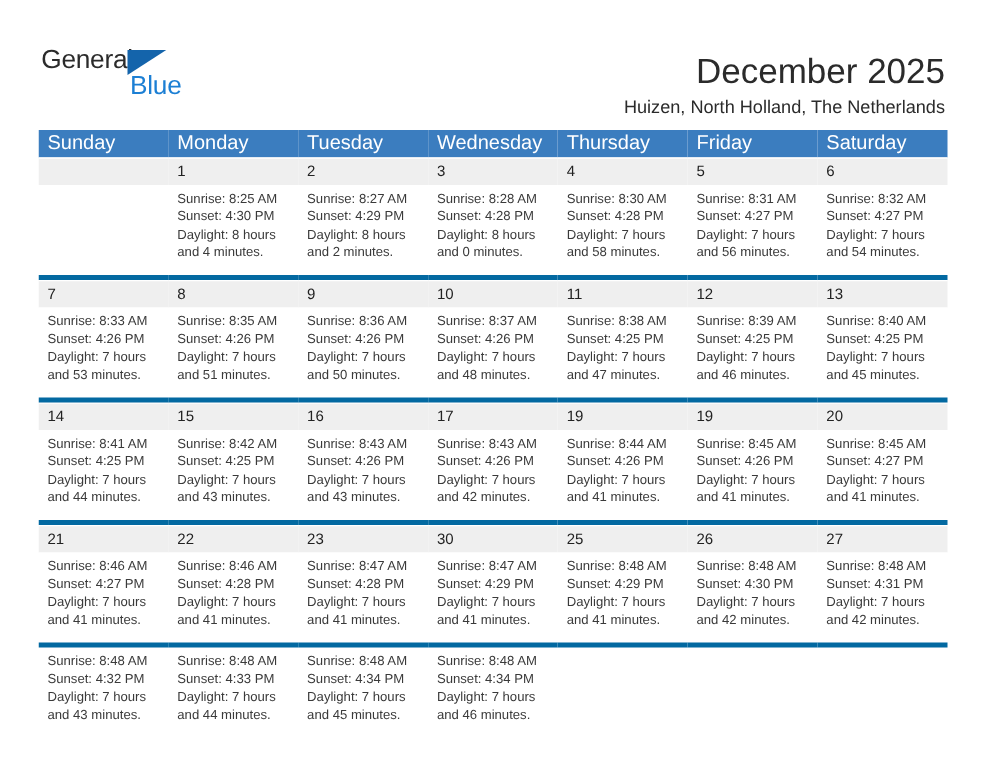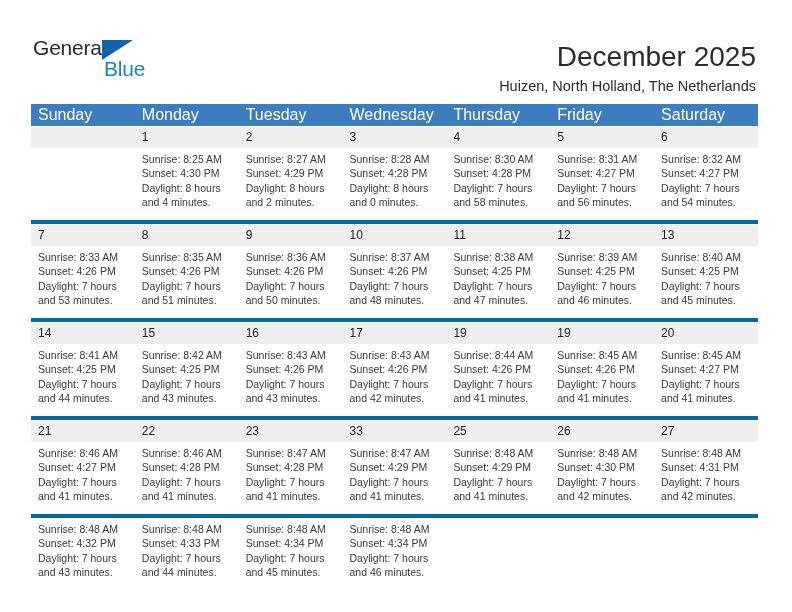--- a/index.html
+++ b/index.html
@@ -430,21 +430,21 @@
           <td>
             <div class="daynum">21</div>
           </td>
           <td>
             <div class="daynum">22</div>
           </td>
           <td>
             <div class="daynum">23</div>
           </td>
           <td>
-            <div class="daynum">33</div>
+            <div class="daynum">30</div>
           </td>
           <td>
             <div class="daynum">25</div>
           </td>
           <td>
             <div class="daynum">26</div>
           </td>
           <td>
             <div class="daynum">27</div>
           </td>

